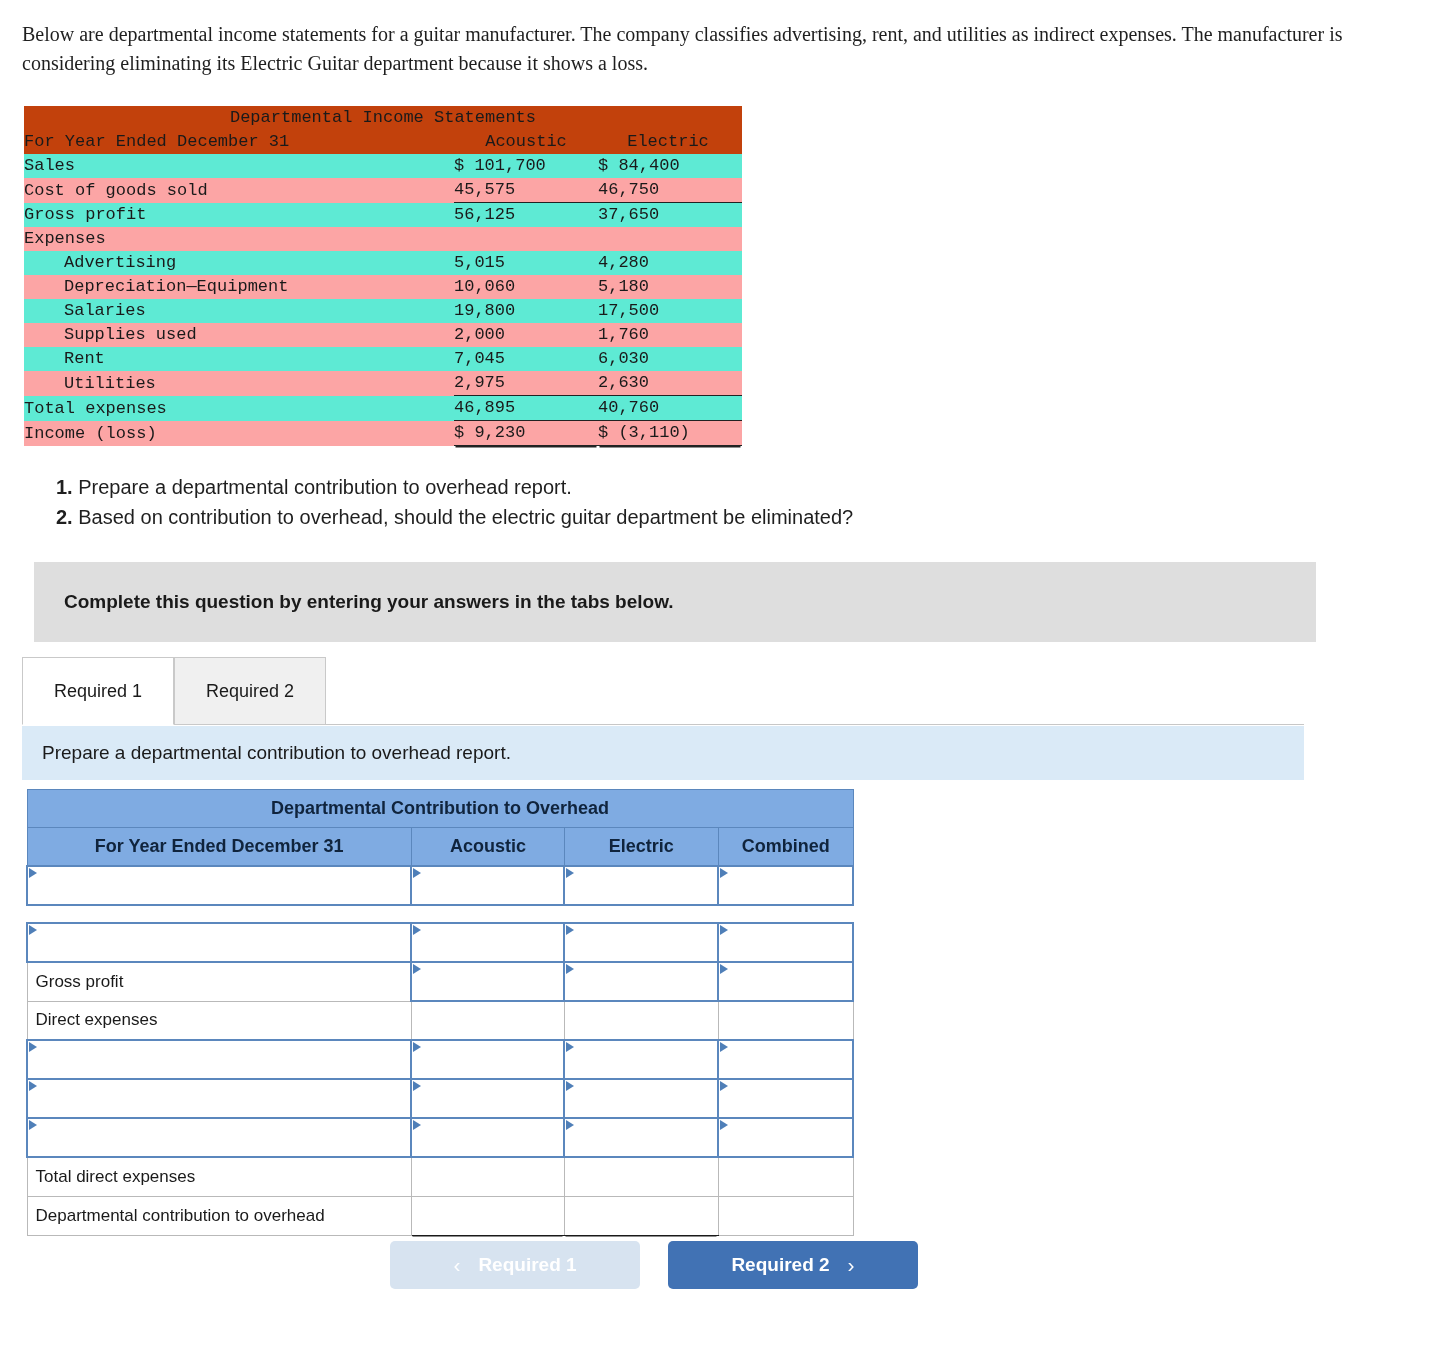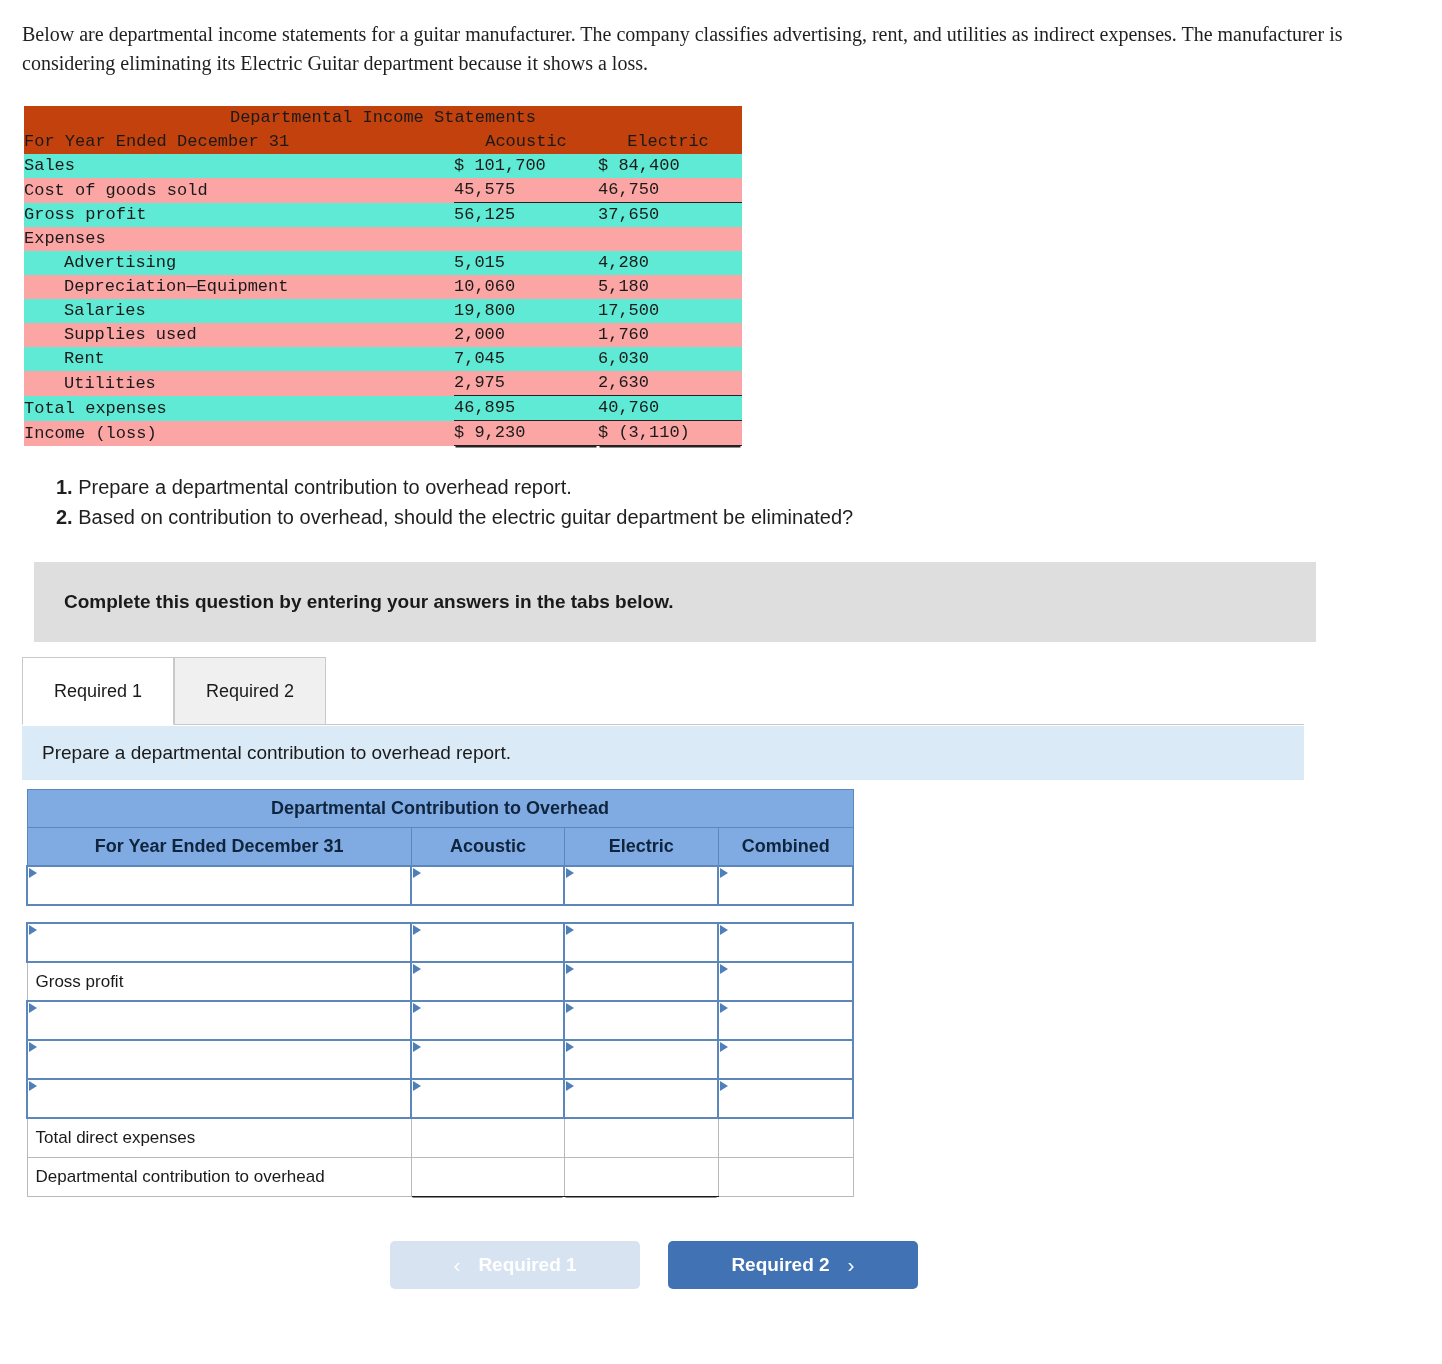--- a/index.html
+++ b/index.html
@@ -414,20 +414,26 @@
           <span class="marker"></span>
         </td>
     <td class="cell-input c-elec">
           <span class="marker"></span>
         </td>
     <td class="cell-input c-comb">
           <span class="marker"></span>
         </td>
   </tr>
 
+  <tr>
+    <td class="cell-static c-label">Direct expenses</td>
+    <td class="cell-blank c-acou"></td>
+    <td class="cell-blank c-elec"></td>
+    <td class="cell-blank c-comb"></td>
+  </tr>
 
   <tr>
     <td class="cell-input c-label">
           <span class="marker"></span>
         </td>
     <td class="cell-input c-acou">
           <span class="marker"></span>
         </td>
     <td class="cell-input c-elec">
           <span class="marker"></span>

